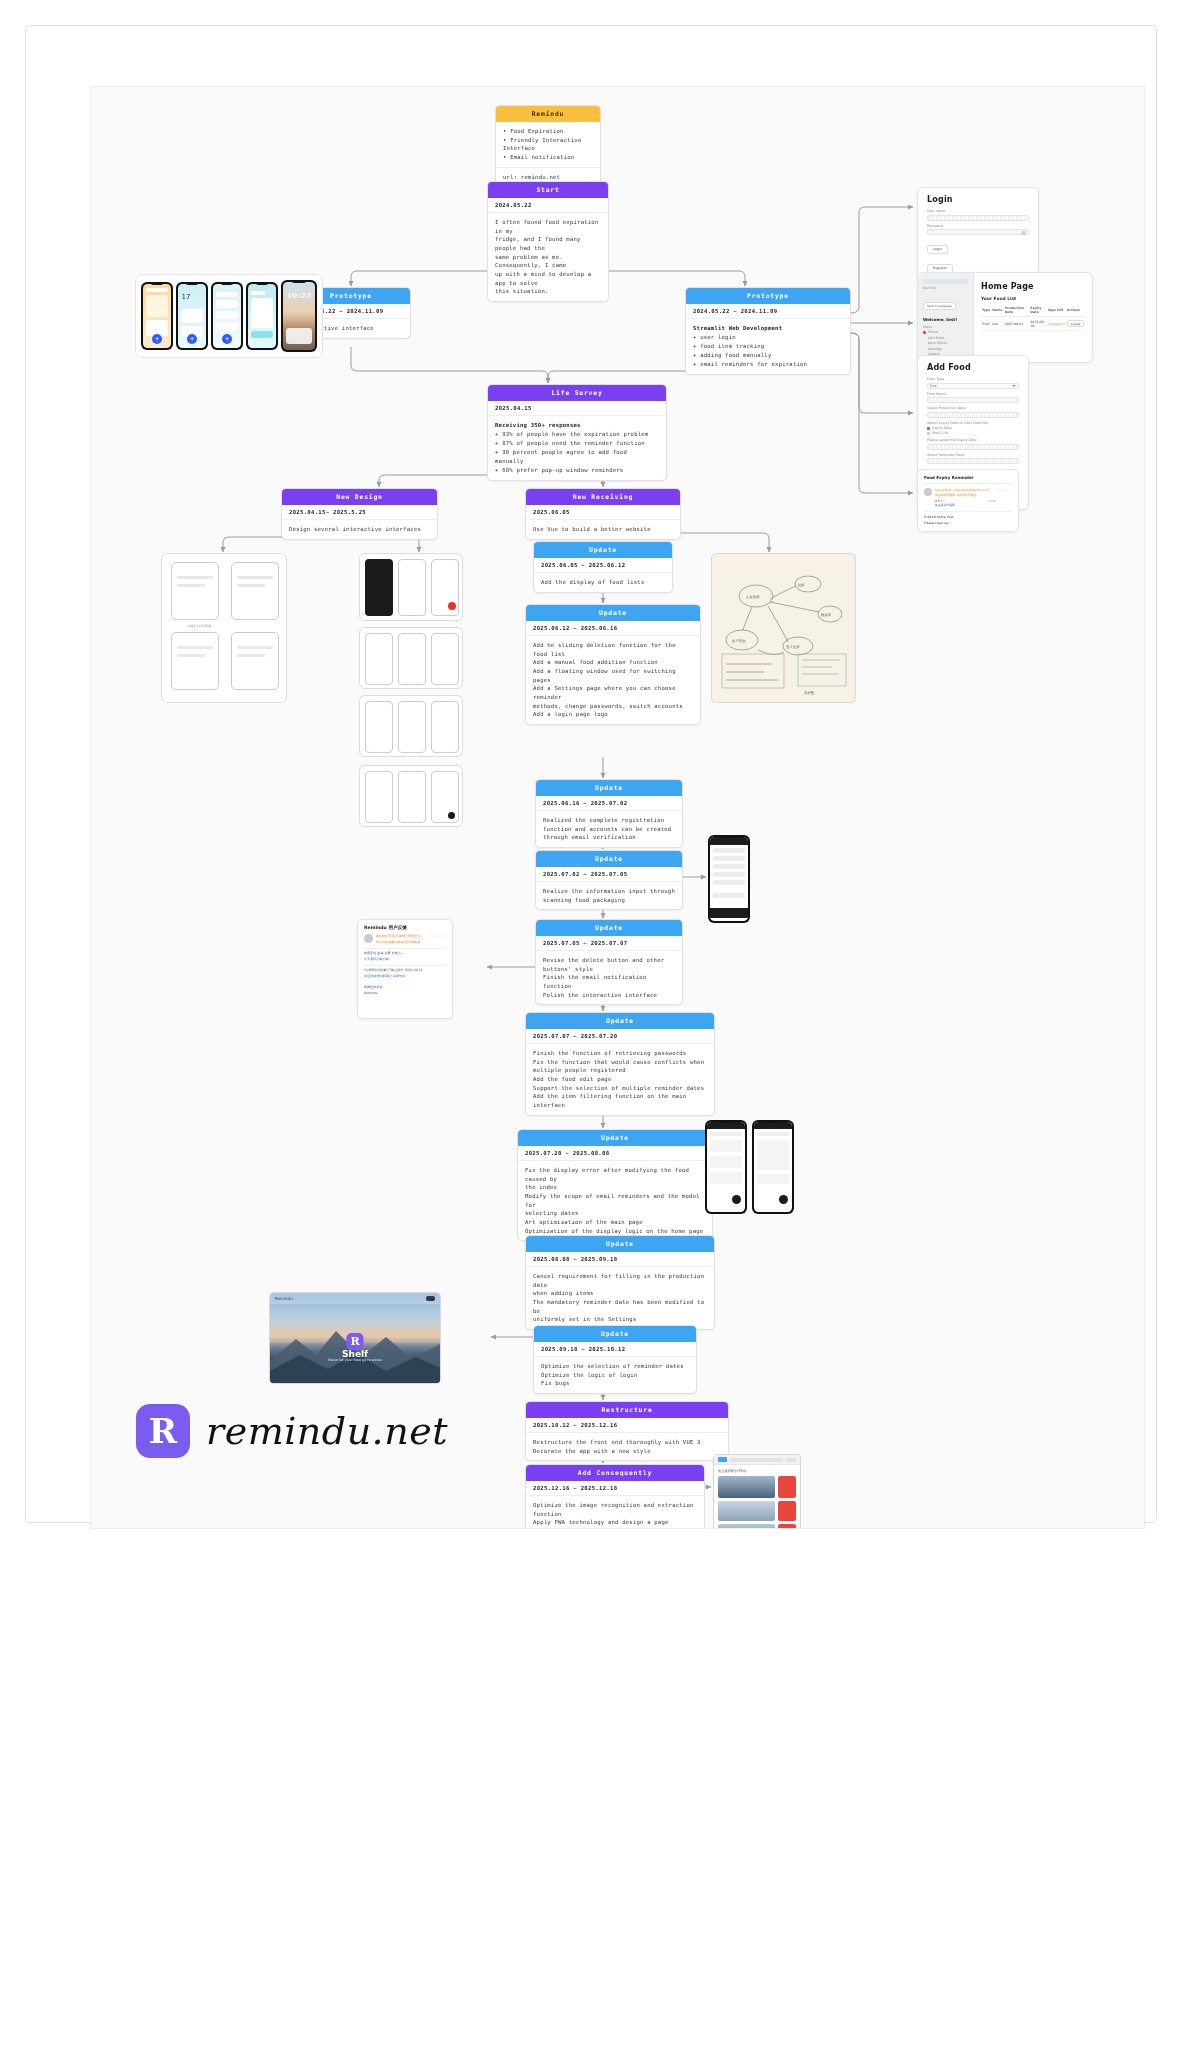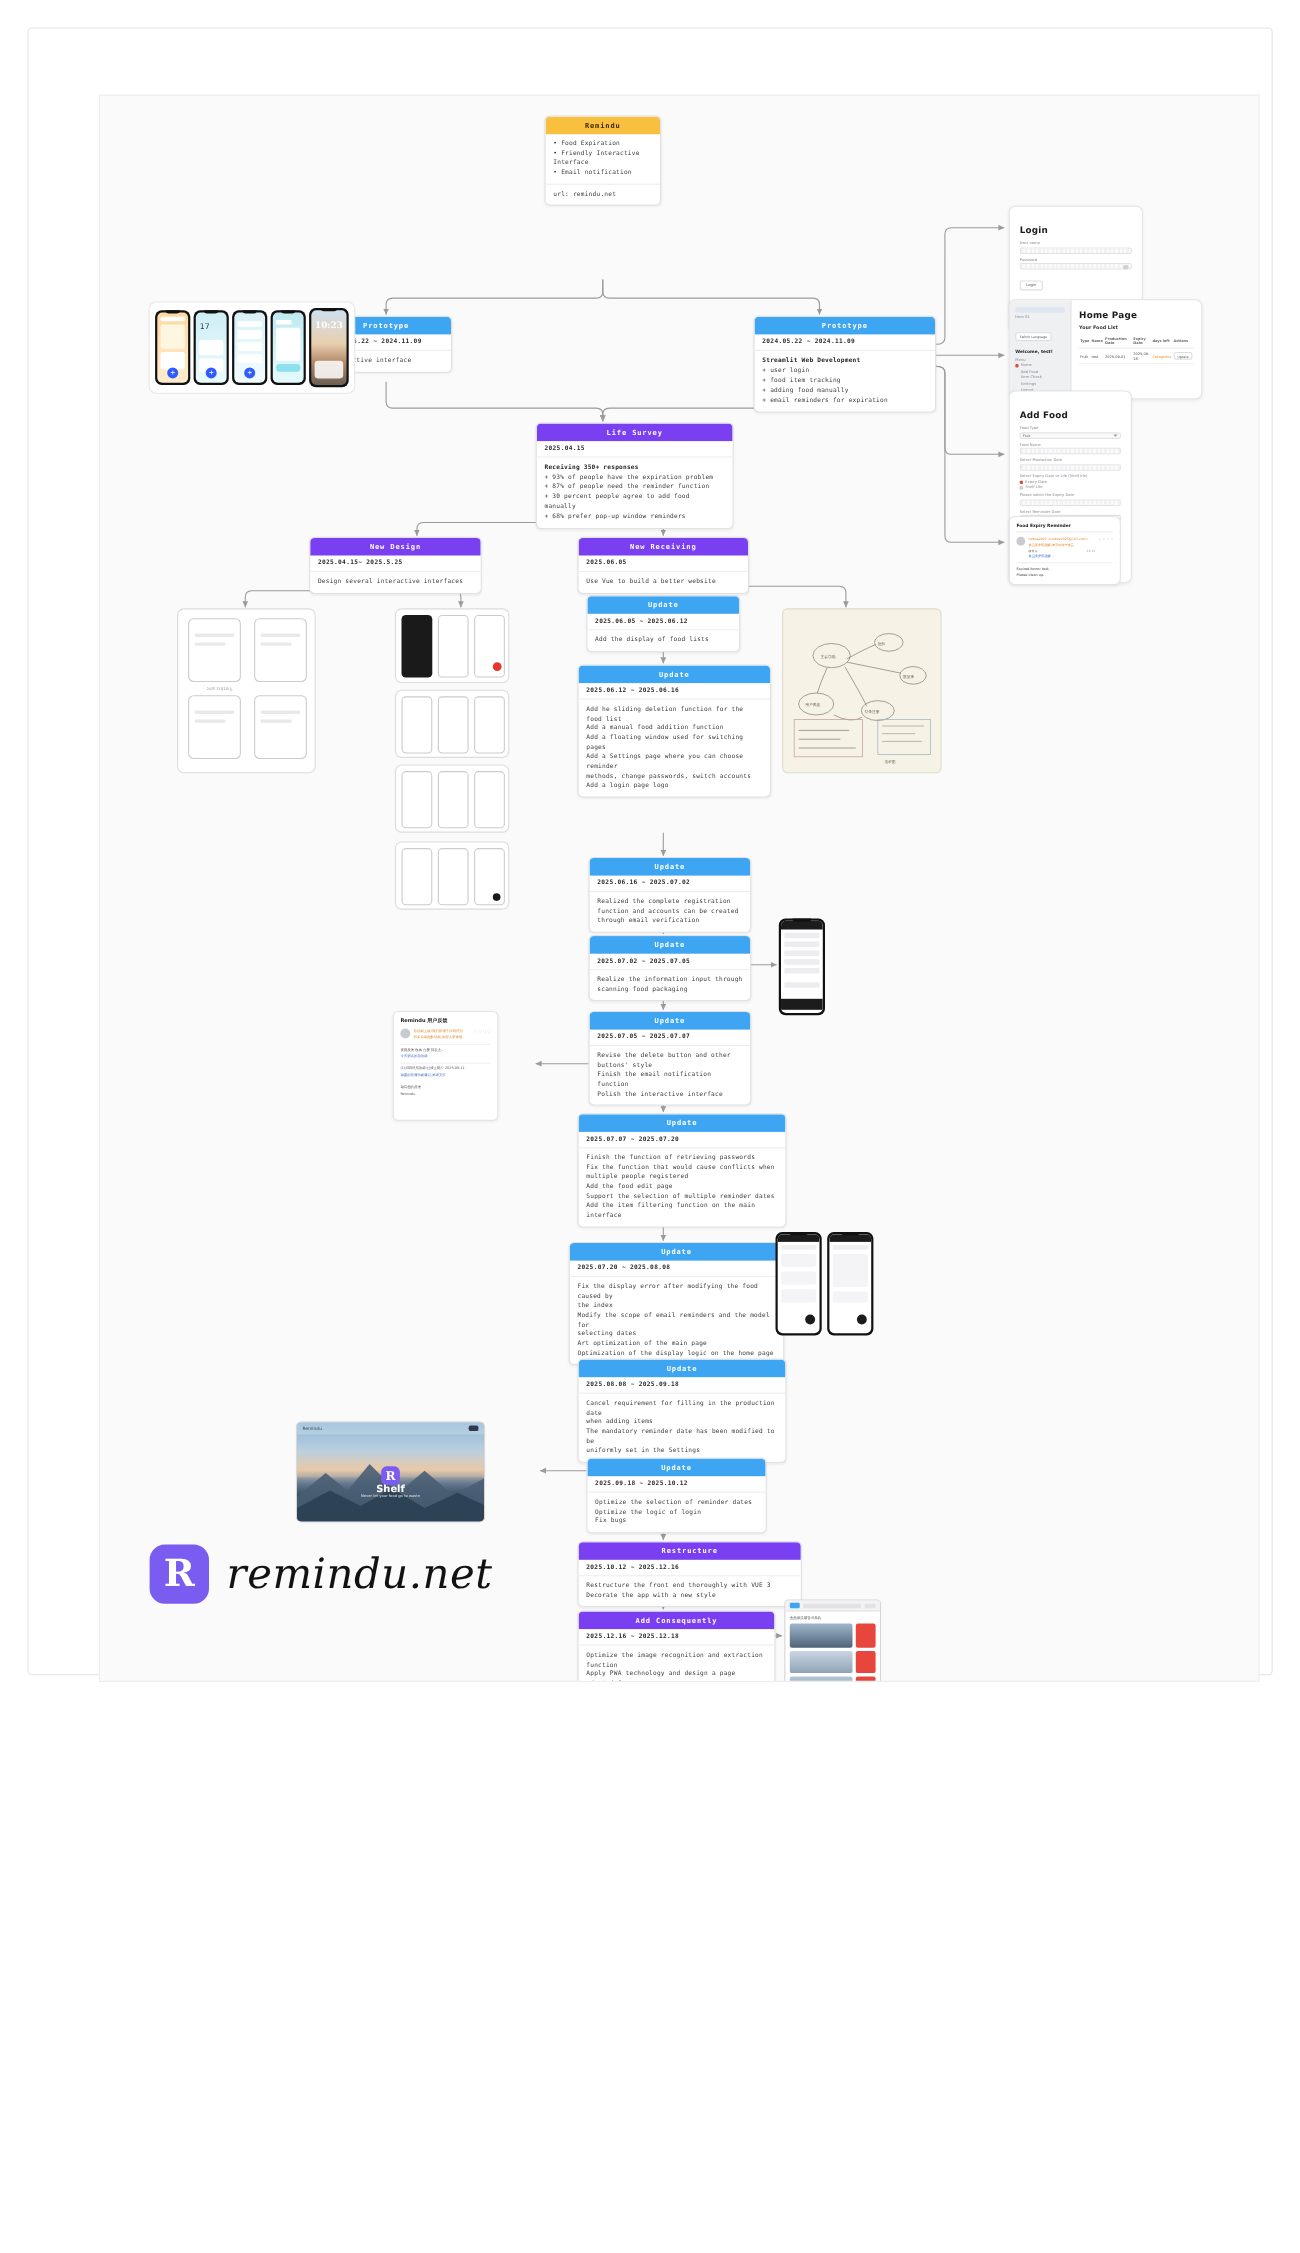--- a/index.html
+++ b/index.html
@@ -49,21 +49,21 @@
            position:relative; flex:none; }
   .phone .scr { width:100%; height:100%; border-radius:4.6px; overflow:hidden;
                 position:relative; background:#eaf7fb; }
   .phone .notch { position:absolute; left:50%; transform:translateX(-50%); top:0;
                   width:13px; height:2.6px; background:#111; border-radius:0 0 3px 3px; z-index:3; }
   .wf { position:absolute; background:#fff; border:1px solid #dcdcde; border-radius:6px; }
   .wf .bar { background:#e9e9ec; border-radius:1px; }
 
   
   .panel { position:absolute; background:#fff; border:1px solid #e4e4e7;
-           border-radius:6px; box-shadow:0 1px 3px rgba(0,0,0,.06); padding:17px 9px; }
+           border-radius:6px; box-shadow:0 1px 3px rgba(0,0,0,.06); padding:7px 9px; }
   .panel h4 { margin:0 0 5px; font-size:8px; font-weight:700; color:#1b1b1f;
               font-family:"DejaVu Sans", sans-serif; letter-spacing:.2px; }
   .panel .lbl { font-size:3.4px; color:#8b8b90; margin:3px 0 1.5px;
                 font-family:"DejaVu Sans", sans-serif; }
   .panel .inp { height:6px; border:1px solid #e3e3e6; border-radius:2px;
                 background:repeating-linear-gradient(90deg,#f2f2f4 0 2px,#fafafa 2px 4px); }
   .panel .btn { display:inline-block; font-size:3.4px; color:#555; border:1px solid #ddd;
                 border-radius:2px; padding:1.5px 5px; margin-top:3px; background:#fff;
                 font-family:"DejaVu Sans", sans-serif; }
   .panel table { width:100%; border-collapse:collapse; font-size:3.2px;
@@ -176,20 +176,29 @@
     </svg>
 
     <div class="node" style="left:404px; top:18px; width:106px;">
       <div class="hdr amber">Remindu</div>
       <div class="body" style="border-bottom:1px solid #eee;">• Food Expiration
 • Friendly Interactive Interface
 • Email notification</div>
       <div class="body">url: remindu.net</div>
     </div>
 
+    <div class="node" style="left:396px; top:94px; width:122px;">
+      <div class="hdr purple">Start</div>
+      <div class="date">2024.05.22</div>
+      <div class="body">I often found food expiration in my
+fridge, and I found many people had the
+same problem as me. Consequently, I came
+up with a mind to develop a app to solve
+this situation.</div>
+    </div>
 
     <div class="node" style="left:200px; top:200px; width:120px;">
       <div class="hdr blue">Prototype</div>
       <div class="date">2024.05.22 ~ 2024.11.09</div>
       <div class="body">Interactive interface</div>
     </div>
 
     <div class="node" style="left:594px; top:200px; width:166px;">
       <div class="hdr blue">Prototype</div>
       <div class="date">2024.05.22 ~ 2024.11.09</div>

